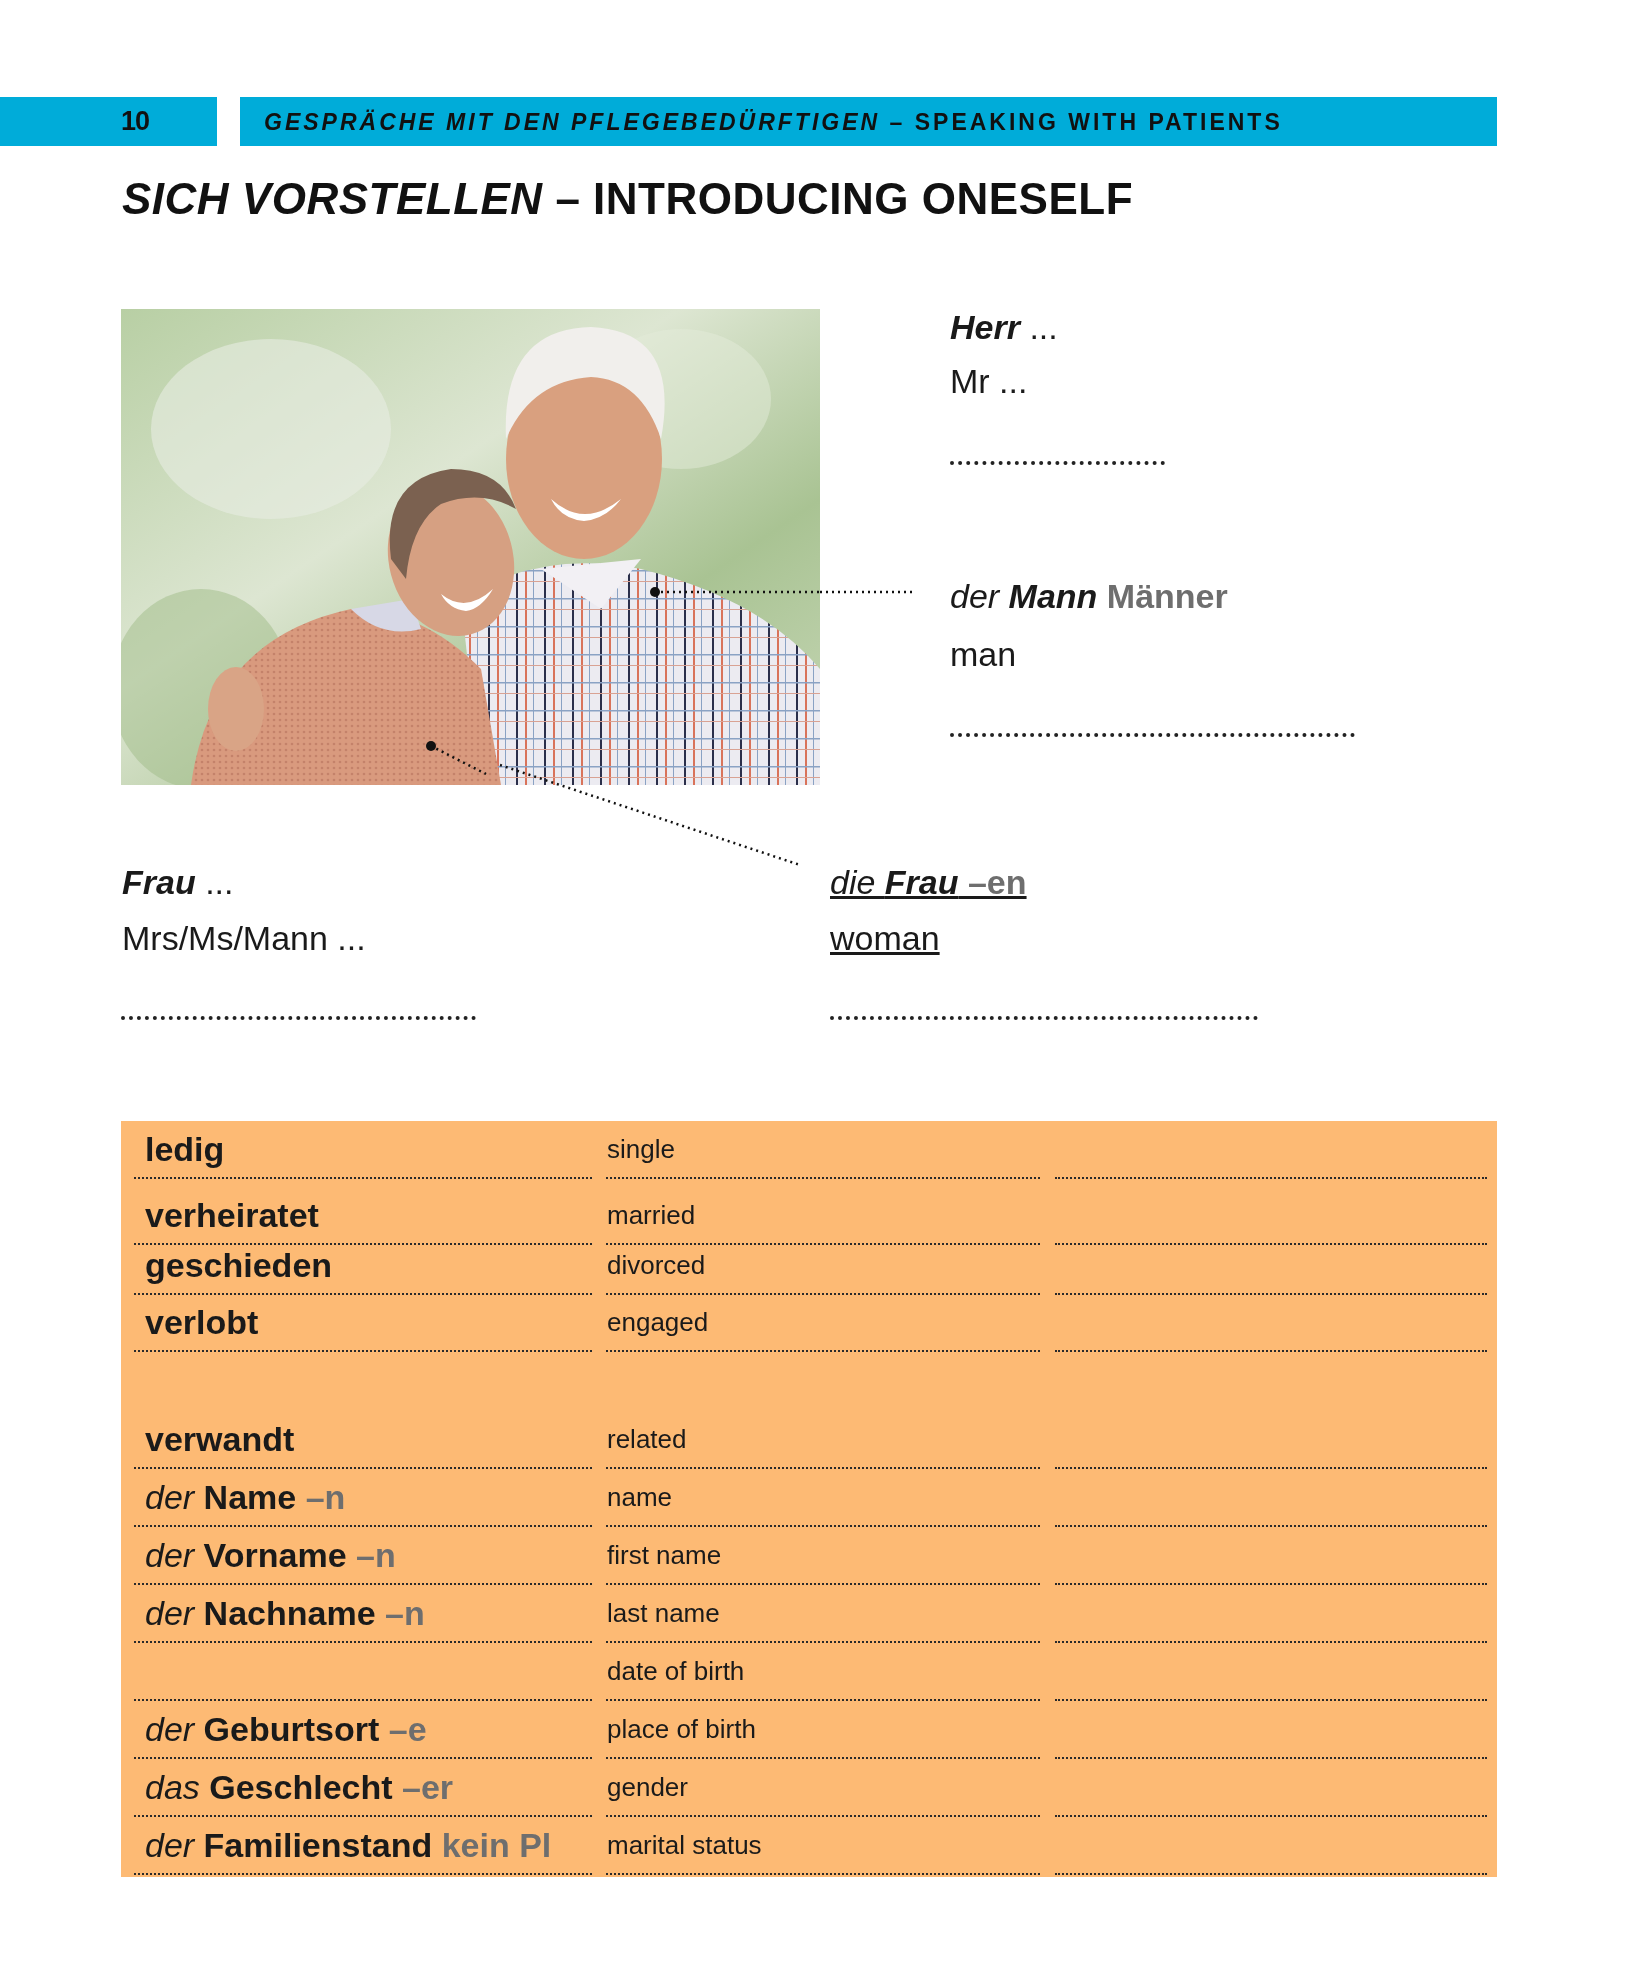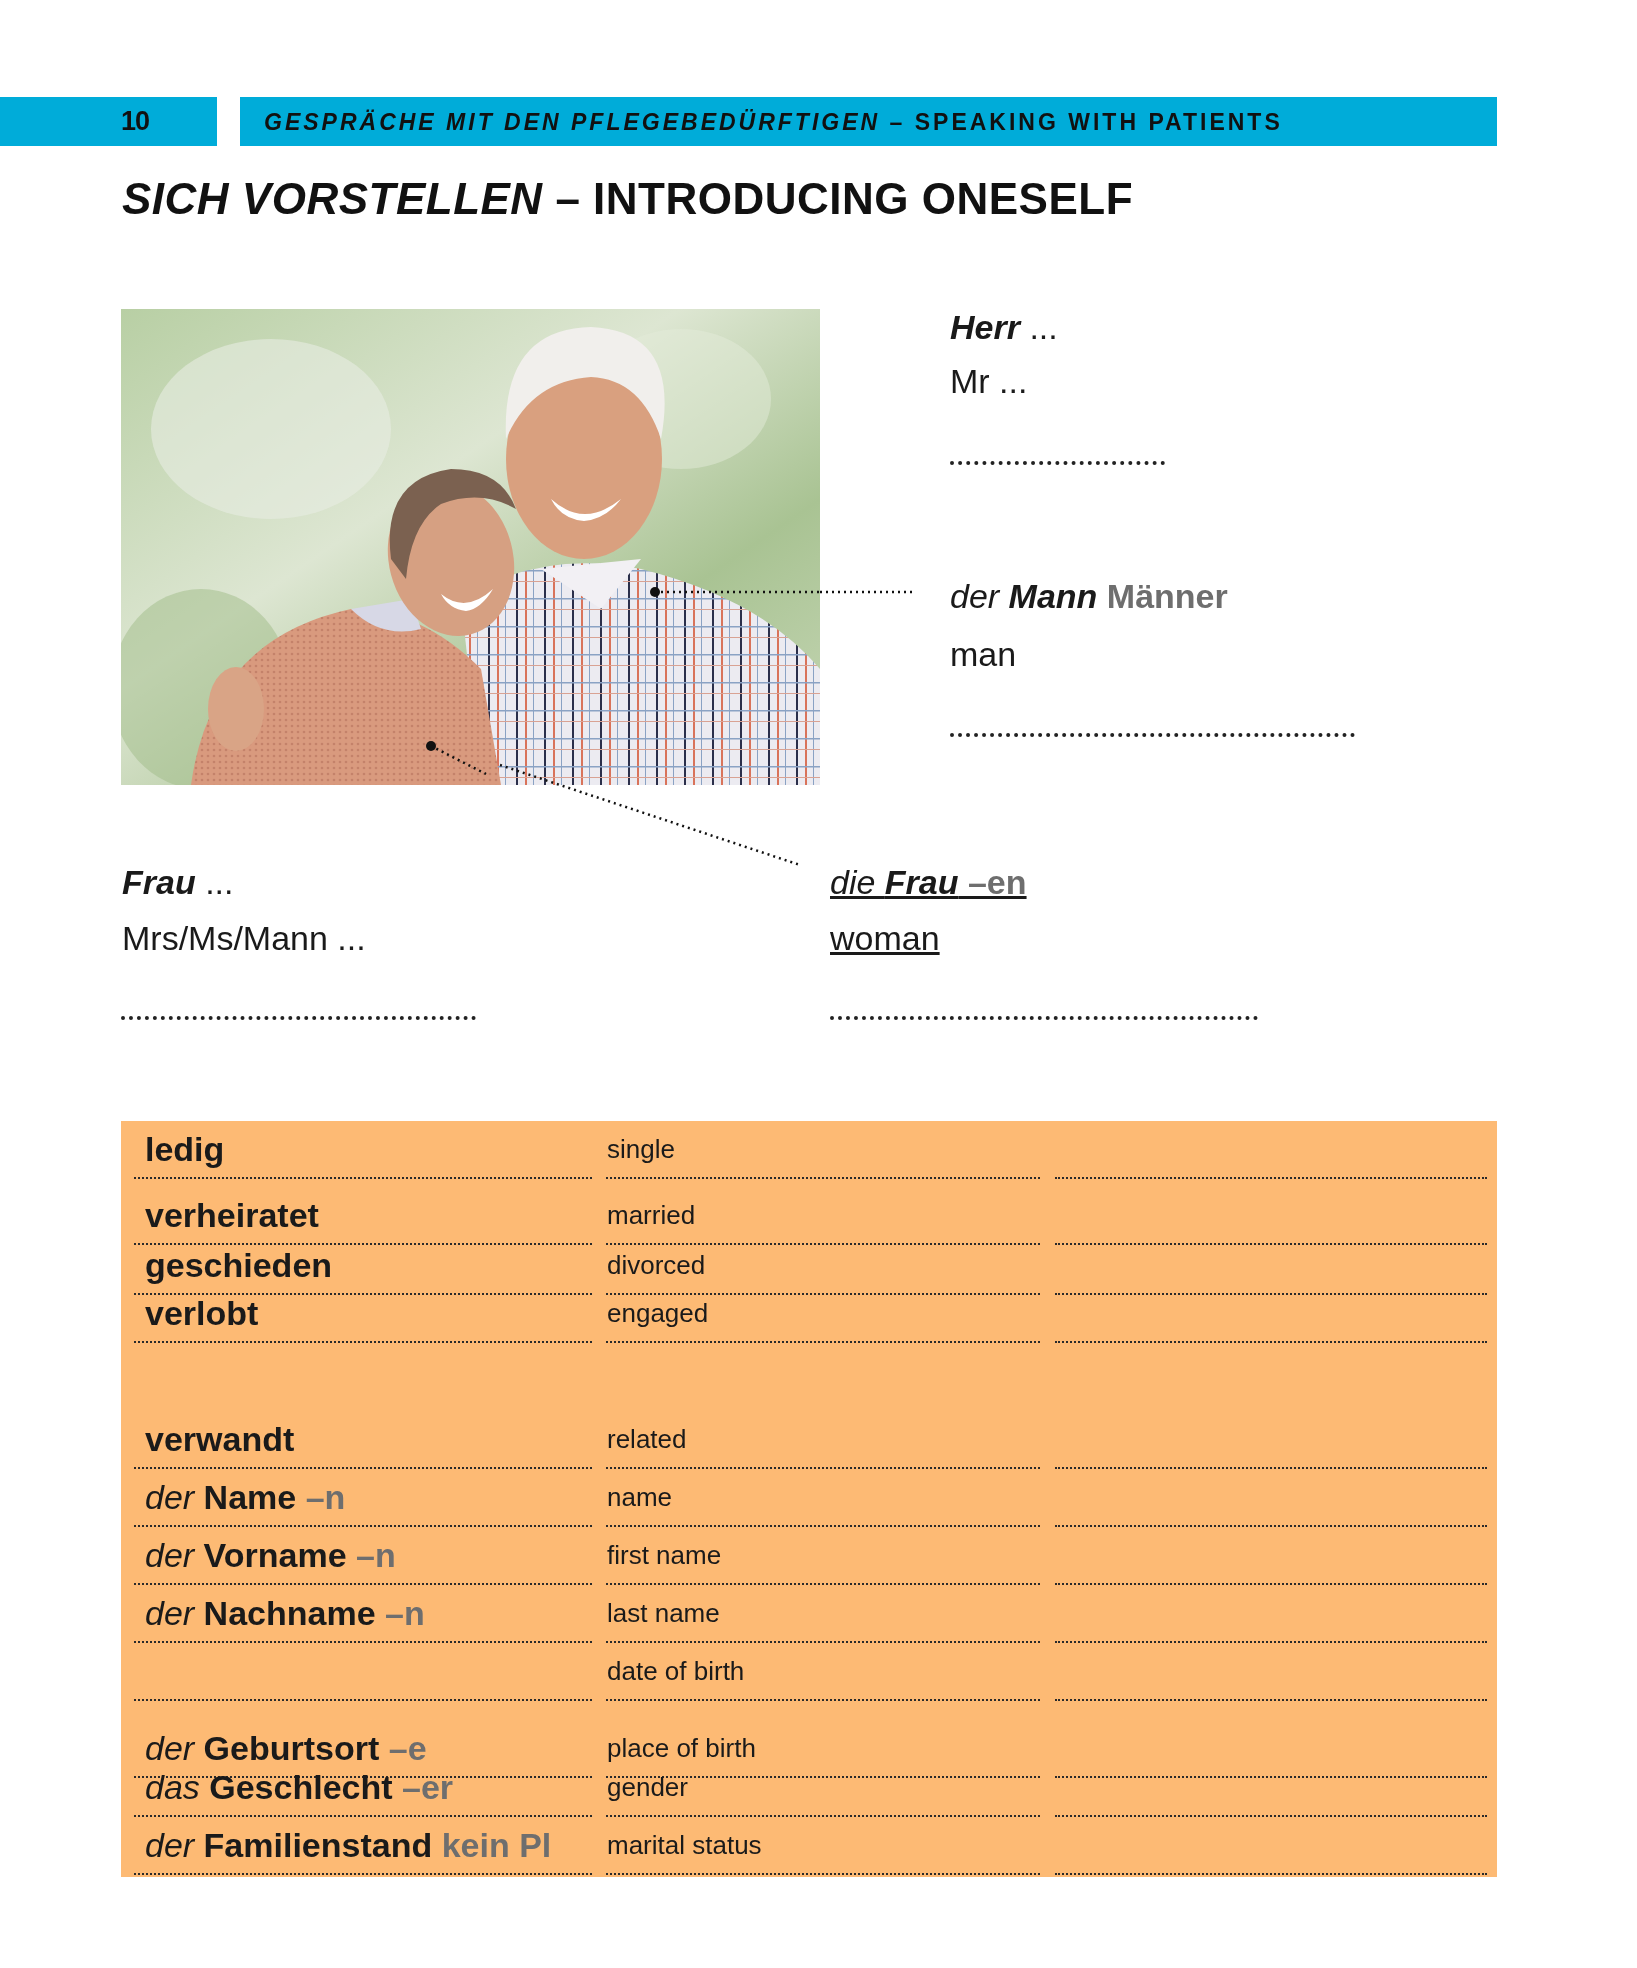--- a/index.html
+++ b/index.html
@@ -144,21 +144,21 @@
       <div class="rule rule-2"></div>
       <div class="rule rule-3"></div>
   </div>
   <div class="vocab-row" style="top:116px;">
     <div class="cell-de"><span class="art"></span><span class="word">geschieden</span><span class="plural"></span></div>
     <div class="cell-en">divorced</div>
     <div class="rule rule-1"></div>
       <div class="rule rule-2"></div>
       <div class="rule rule-3"></div>
   </div>
-  <div class="vocab-row" style="top:164px;">
+  <div class="vocab-row" style="top:173px;">
     <div class="cell-de"><span class="art"></span><span class="word">verlobt</span><span class="plural"></span></div>
     <div class="cell-en">engaged</div>
     <div class="rule rule-1"></div>
       <div class="rule rule-2"></div>
       <div class="rule rule-3"></div>
   </div>
   <div class="vocab-row" style="top:290px;">
     <div class="cell-de"><span class="art"></span><span class="word">verwandt</span><span class="plural"></span></div>
     <div class="cell-en">related</div>
     <div class="rule rule-1"></div>
@@ -185,21 +185,21 @@
     <div class="rule rule-1"></div>
       <div class="rule rule-2"></div>
       <div class="rule rule-3"></div>
   </div>
   <div class="vocab-row" style="top:522px;">
     <div class="cell-en">date of birth</div>
     <div class="rule rule-1"></div>
       <div class="rule rule-2"></div>
       <div class="rule rule-3"></div>
   </div>
-  <div class="vocab-row" style="top:599px;">
+  <div class="vocab-row" style="top:580px;">
     <div class="cell-de"><span class="art">der </span><span class="word">Geburtsort</span><span class="plural"> –e</span></div>
     <div class="cell-en">place of birth</div>
     <div class="rule rule-1"></div>
       <div class="rule rule-2"></div>
       <div class="rule rule-3"></div>
   </div>
   <div class="vocab-row" style="top:638px;">
     <div class="cell-de"><span class="art">das </span><span class="word">Geschlecht</span><span class="plural"> –er</span></div>
     <div class="cell-en">gender</div>
     <div class="rule rule-1"></div>

